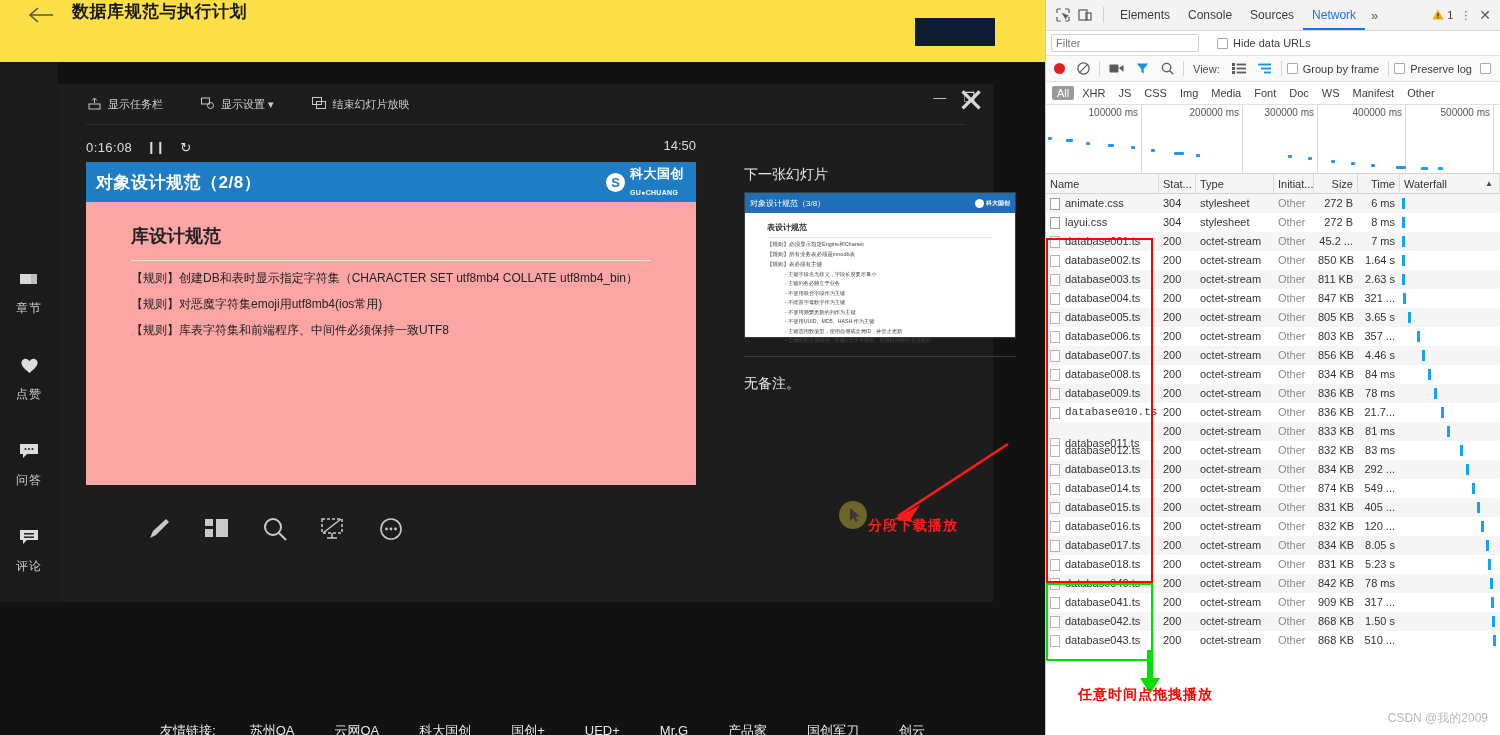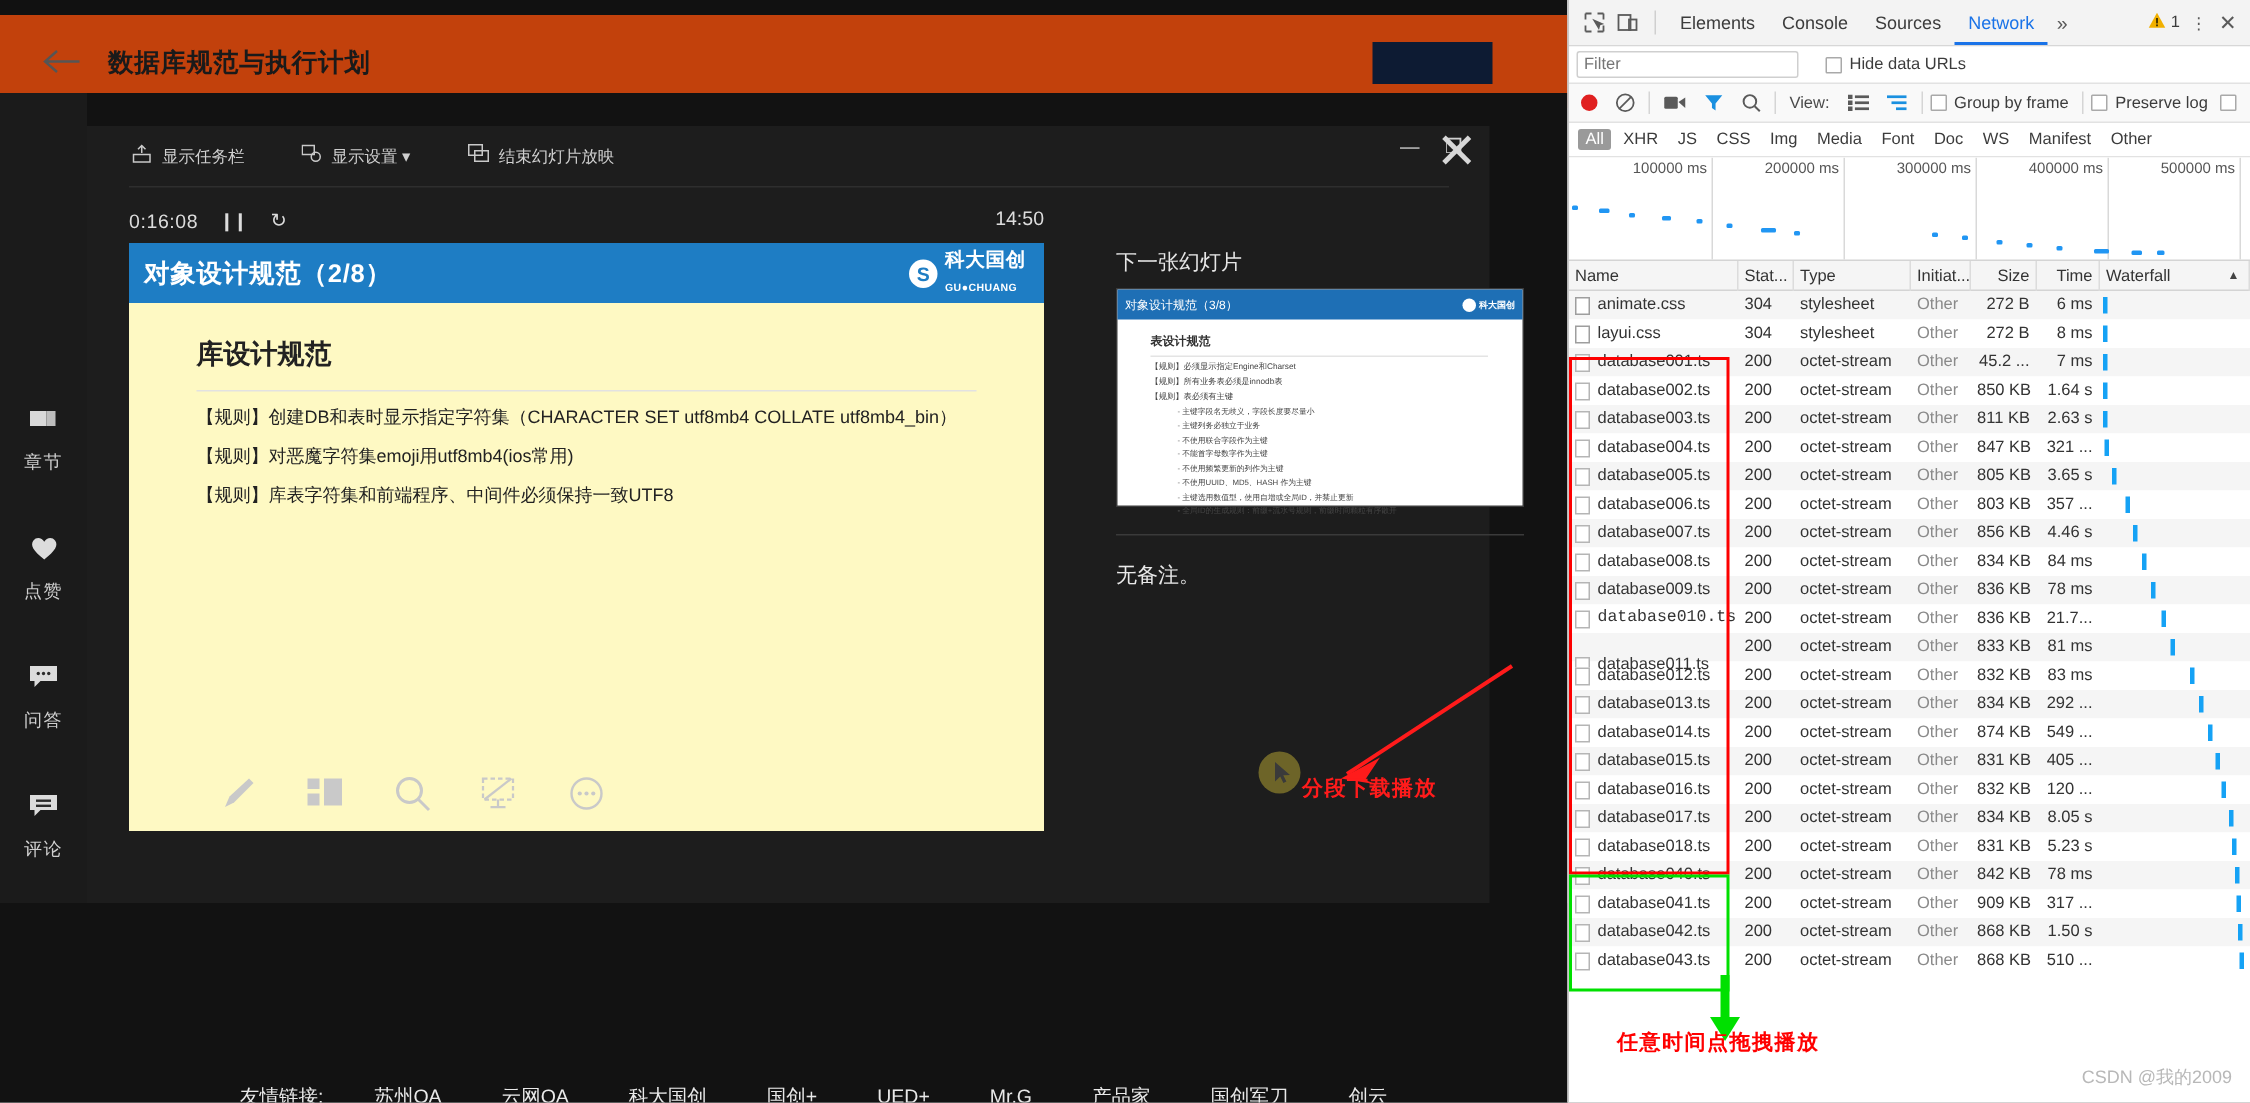--- a/index.html
+++ b/index.html
@@ -7,22 +7,22 @@
     width: 1500px; height: 735px;
     font-family: "Liberation Sans", "DejaVu Sans", sans-serif;
     overflow: hidden; background: #fff;
   }
   #root { position: relative; width: 1500px; height: 735px; }
 
   
   #left-pane { position: absolute; left: 0; top: 0; width: 1045px; height: 735px; background: #111; }
 
   #page-header {
-    position: absolute; left: 0; top: 10px; width: 1045px; height: 62px;
-    background: #c2410c; display: flex; align-items: center;
+    position: absolute; left: 0; top: 0; width: 1045px; height: 62px;
+    background: #fde047; display: flex; align-items: flex-start;
   }
   #back-arrow { margin-left: 26px; width: 30px; height: 30px; color: #555; display:flex; align-items:center; justify-content:center; cursor:pointer; }
   #header-title { margin-left: 16px; font-size: 17px; font-weight: 700; color: #1a1a1a; letter-spacing: .5px; }
   #header-badge { position: absolute; right: 50px; top: 18px; width: 80px; height: 28px; background: #0d1b33; }
 
   
   #dark-body { position: absolute; left: 0; top: 62px; width: 1045px; height: 673px; background: #121212; }
 
   
   #left-rail { position: absolute; left: 0; top: 0; width: 58px; height: 578px; background: #1b1b1b; padding-top: 210px; }
@@ -44,21 +44,21 @@
   #ptop-rule { position: absolute; left: 28px; top: 40px; width: 880px; height: 1px; background: #2e2e2e; }
 
   
   #slide-meta { position: absolute; left: 28px; top: 52px; width: 610px; height: 22px; color: #dcdcdc; font-size: 13px; display:flex; align-items:center; }
   #slide-time { letter-spacing: .4px; }
   #pause-icon { margin-left: 14px; font-size: 12px; letter-spacing: -1px; cursor: pointer;}
   #replay-icon { margin-left: 16px; font-size: 13px; cursor: pointer;}
   #clock { position: absolute; right: 0; top: 2px; font-size: 13px; color: #dcdcdc; }
 
   
-  #slide { position: absolute; left: 28px; top: 78px; width: 610px; height: 392px; background: #fef9c3; }
+  #slide { position: absolute; left: 28px; top: 78px; width: 610px; height: 323px; background: #fca5a5; }
   #slide-bar { height: 40px; background: #1e7dc4; display:flex; align-items:center; }
   #slide-bar-title { color:#fff; font-size:17px; font-weight:700; margin-left: 10px; letter-spacing:.5px;}
   #slide-logo { margin-left:auto; margin-right: 12px; display:flex; align-items:center; gap:5px;}
   #slide-logo-mark { width:19px;height:19px;border-radius:50%;background:#fff;color:#1e7dc4;font-size:13px;display:flex;align-items:center;justify-content:center;font-weight:700;}
   #slide-logo-txt { line-height: 1.05; }
   #slide-logo-cn { color:#fff; font-size: 13px; font-weight: 700; letter-spacing:.5px;}
   #slide-logo-en { color:#fff; font-size: 7px; font-weight:700; letter-spacing:.3px;}
   #slide-h { margin: 22px 0 0 45px; font-size: 18px; font-weight: 700; color: #222; }
   #slide-rule { margin: 12px 0 0 45px; width: 520px; height: 1px; background:#e2e2e2; }
   .slide-li { margin: 9px 0 0 45px; font-size: 12px; color: #222; }
@@ -507,21 +507,21 @@
       <span class="ftype">Doc</span>
       <span class="ftype">WS</span>
       <span class="ftype">Manifest</span>
       <span class="ftype">Other</span>
     </div>
 
     <div id="overview">
         <div class="ov-tick" style="left: 0px; width: 96px;">
           <span class="ov-label">100000 ms</span>
         </div>
-        <div class="ov-tick" style="left: 0px; width: 184px; padding-left: 40px;">
+        <div class="ov-tick" style="left: 13px; width: 184px; padding-left: 40px;">
           <span class="ov-label">200000 ms</span>
         </div>
         <div class="ov-tick" style="left: 0px; width: 272px;">
           <span class="ov-label">300000 ms</span>
         </div>
         <div class="ov-tick" style="left: 0px; width: 360px;">
           <span class="ov-label">400000 ms</span>
         </div>
         <div class="ov-tick" style="left: 0px; width: 448px;">
           <span class="ov-label">500000 ms</span>

